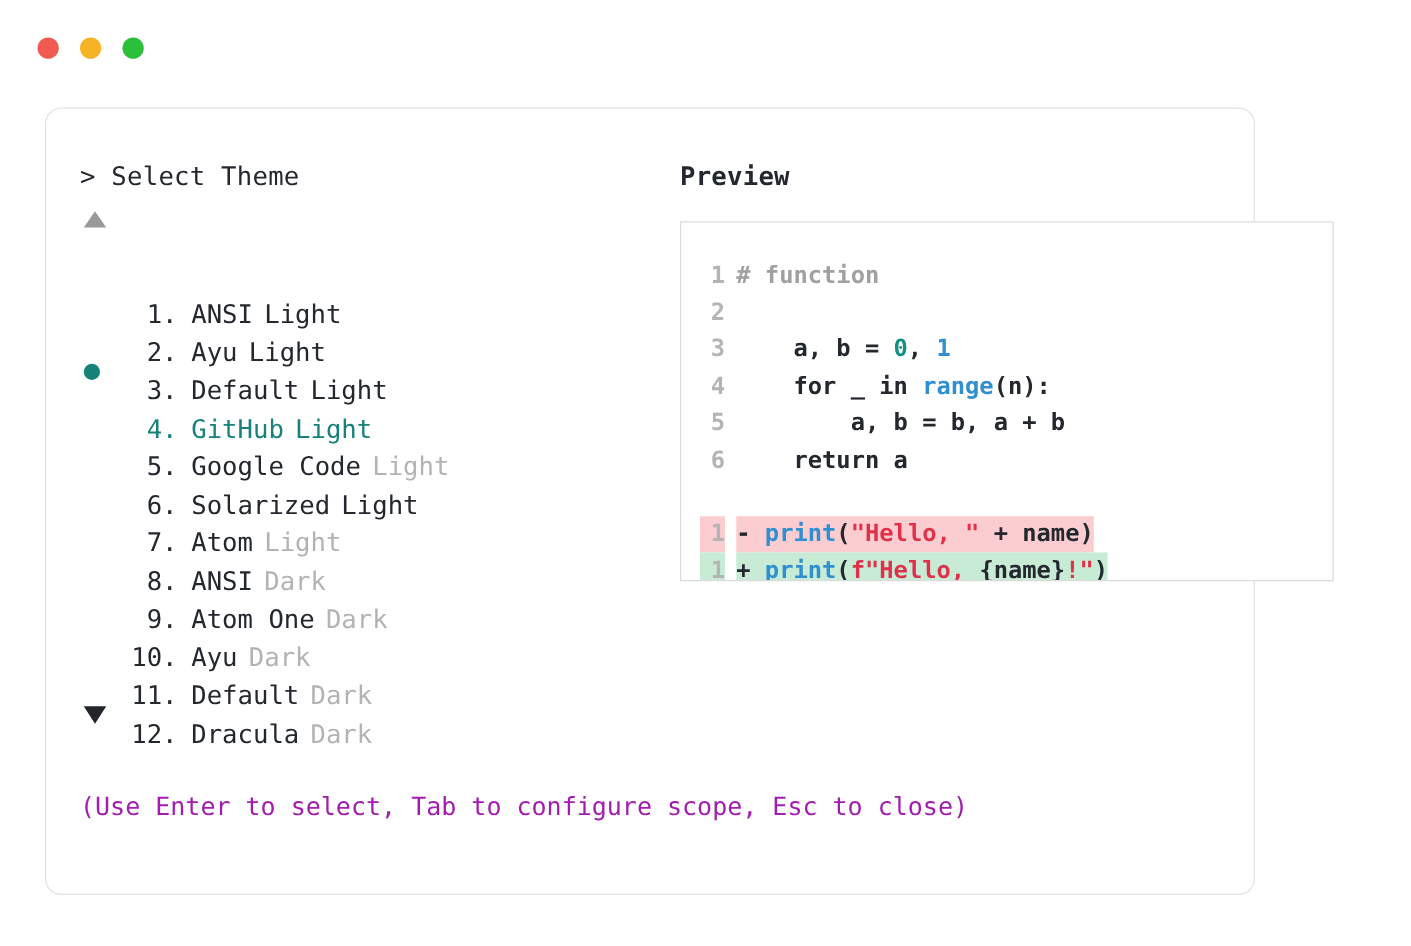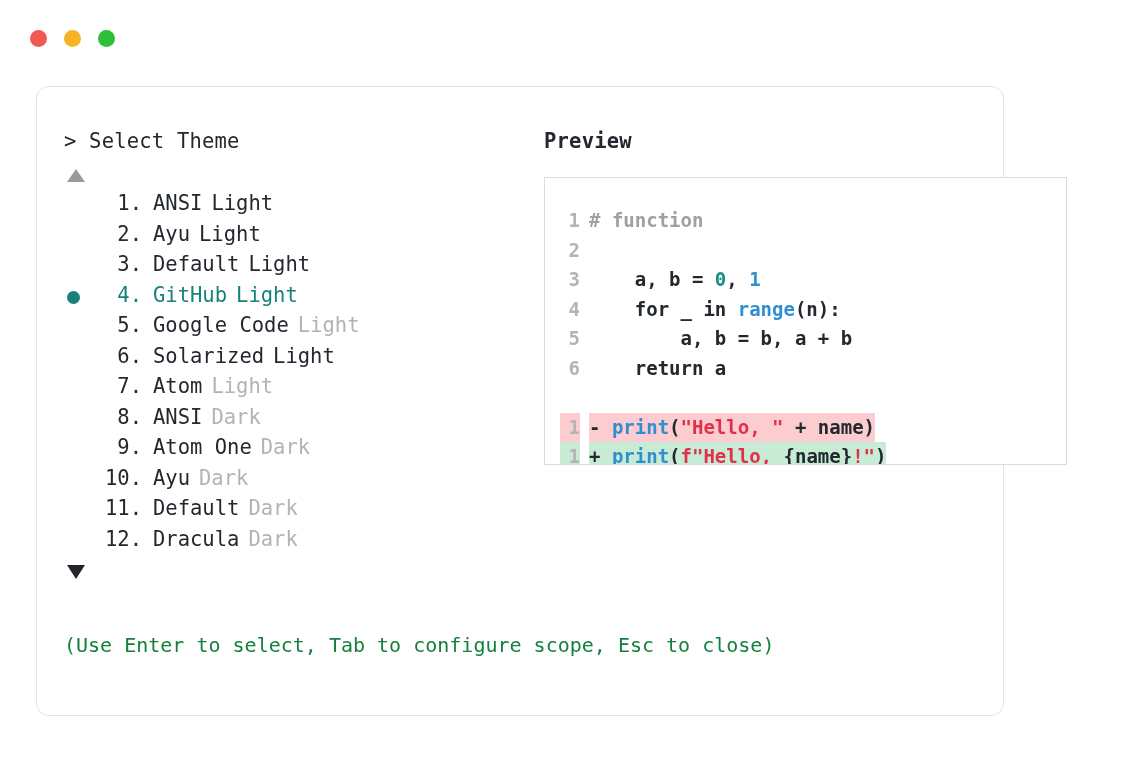--- a/index.html
+++ b/index.html
@@ -102,34 +102,34 @@
     border-radius: 50%;
     background: #16827a;
     margin-left: 3px;
   }
   .theme-index {
     width: 46px;
     flex: 0 0 46px;
     text-align: right;
     color: #23272e;
   }
-  .theme-name  { color: #23272e; padding-left: 11px; }
+  .theme-name  { color: #23272e; padding-left: 11px; margin-top: 48px; }
   .theme-variant { padding-left: 9px; color: #23272e; }
   .theme-variant.muted { color: #b3b3b3; }
   .theme-row.selected .theme-index,
   .theme-row.selected .theme-name,
   .theme-row.selected .theme-variant { color: #16827a; }
 
   
   .hint {
     position: absolute;
     left: 27px;
     top: 546px;
     font-size: 20px;
-    color: #15803d;
+    color: #a21caf;
     white-space: pre;
   }
 
   
   .code-panel {
     margin-top: 22px;
     width: 523px;
     height: 288px;
     border: 1.5px solid #dcdcdc;
     background: #ffffff;

